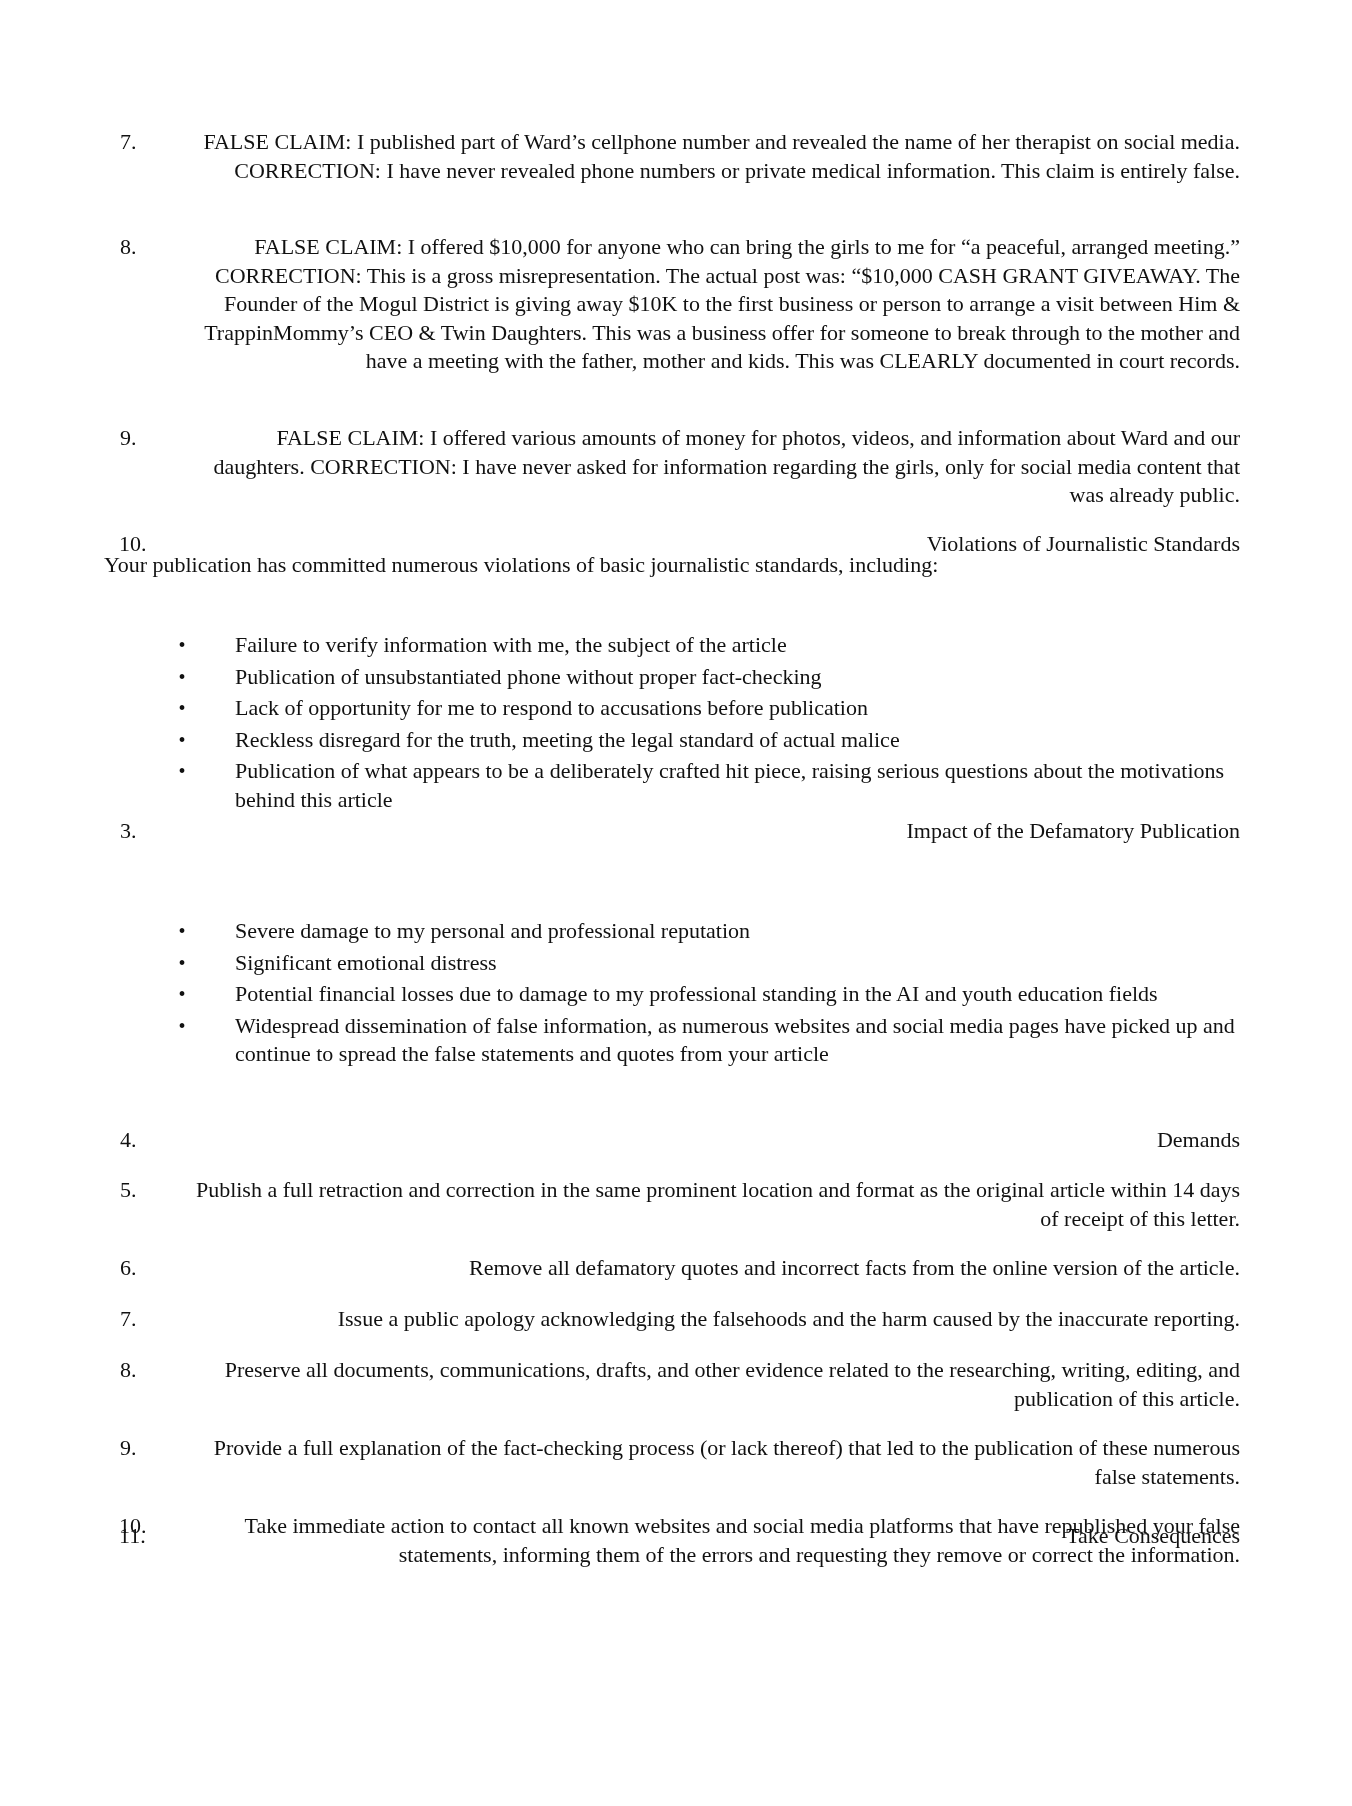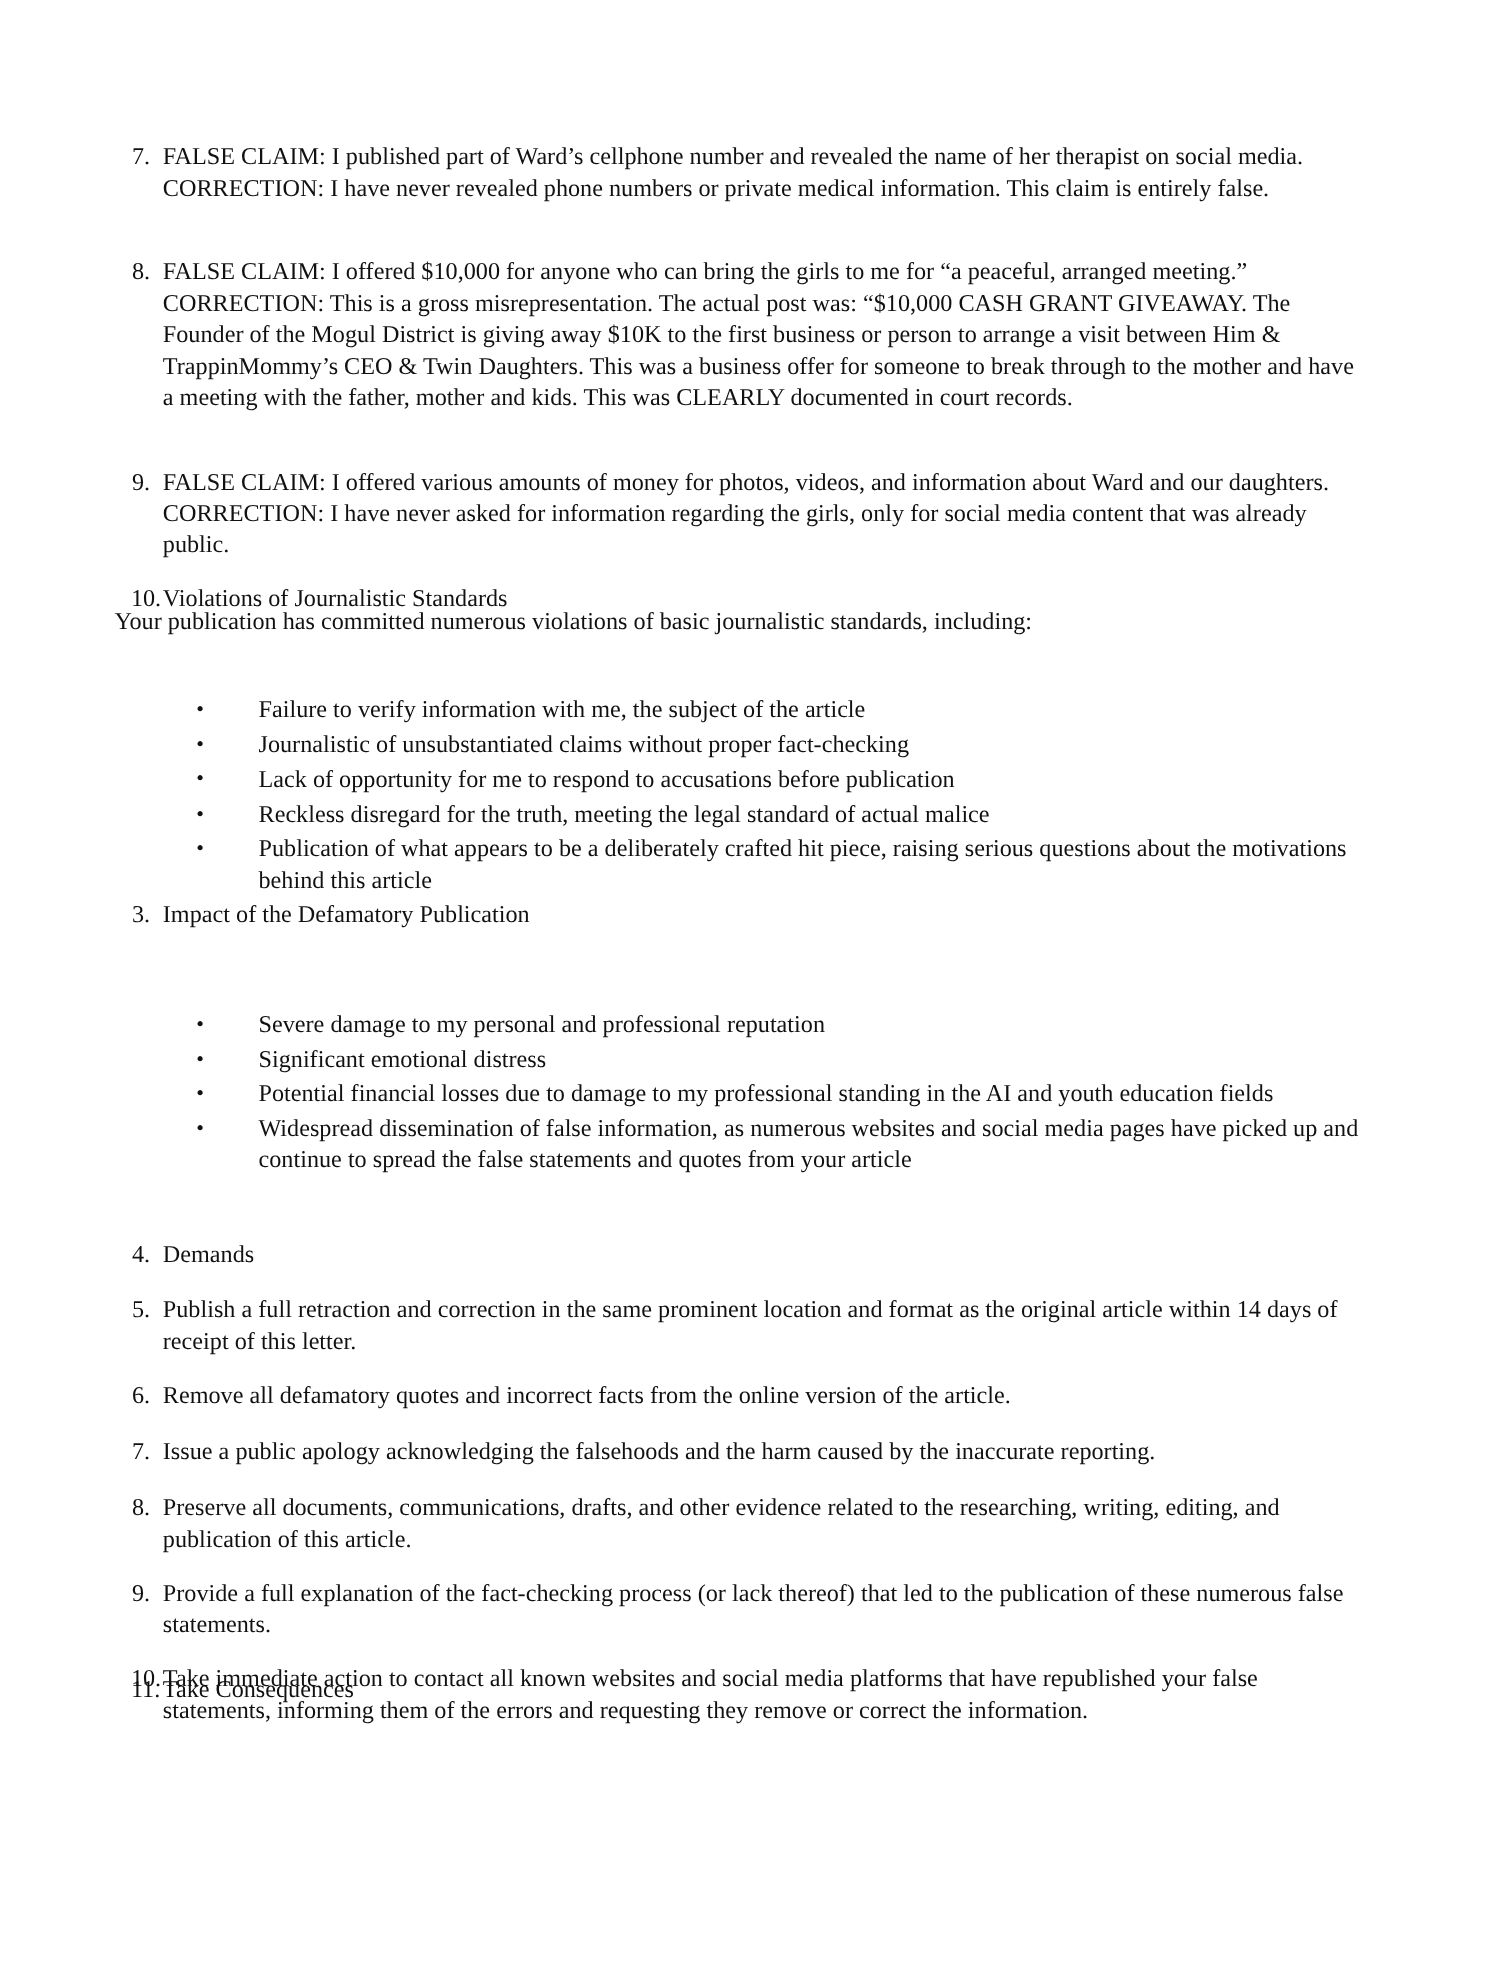--- a/index.html
+++ b/index.html
@@ -25,22 +25,23 @@
       width: 1120px;
     }
     .num-item .num {
       position: absolute;
       left: 0;
       top: 0;
       width: 50px;
     }
     .num-item .num.two-digit { left: -1px; font-family: Liberation Serif, serif; }
     .num-item .txt {
-      margin-left: 28px;
+      margin-left: 71px;
       display: block;
+      text-align: right;
     }
     .para {
       position: absolute;
       left: 92px;
       width: 1180px;
     }
     .bullets {
       position: absolute;
       left: 176px;
       width: 1060px;
@@ -89,21 +90,21 @@
 
   <div class="para" style="top:551px;margin-left:12px;">Your publication has committed numerous violations of basic journalistic standards, including:</div>
 
   <ul class="bullets" style="top:631px;">
     <li style="margin-bottom:3px;">
       <span class="dot">•</span>
       <span class="btxt">Failure to verify information with me, the subject of the article</span>
     </li>
     <li style="margin-bottom:3px;">
       <span class="dot">•</span>
-      <span class="btxt">Journalistic of unsubstantiated claims without proper fact-checking</span>
+      <span class="btxt">Publication of unsubstantiated phone without proper fact-checking</span>
     </li>
     <li style="margin-bottom:3px;">
       <span class="dot">•</span>
       <span class="btxt">Lack of opportunity for me to respond to accusations before publication</span>
     </li>
     <li style="margin-bottom:3px;">
       <span class="dot">•</span>
       <span class="btxt">Reckless disregard for the truth, meeting the legal standard of actual malice</span>
     </li>
     <li>

